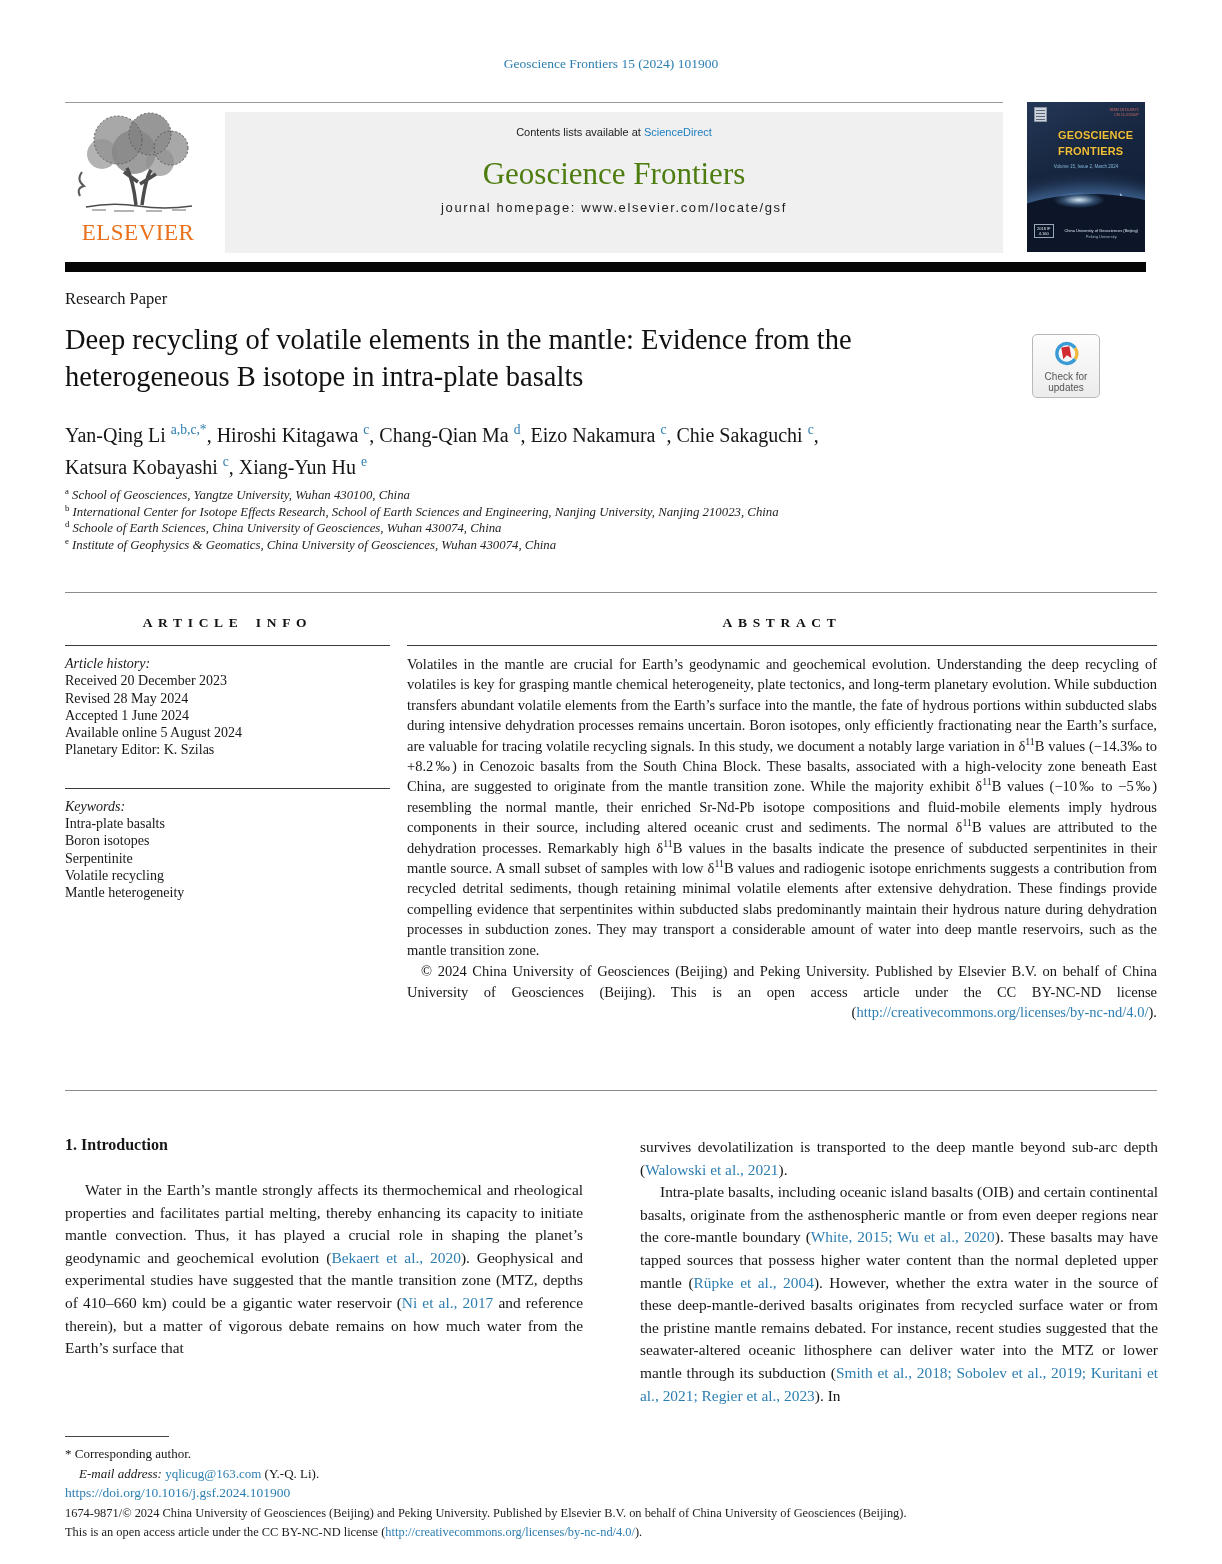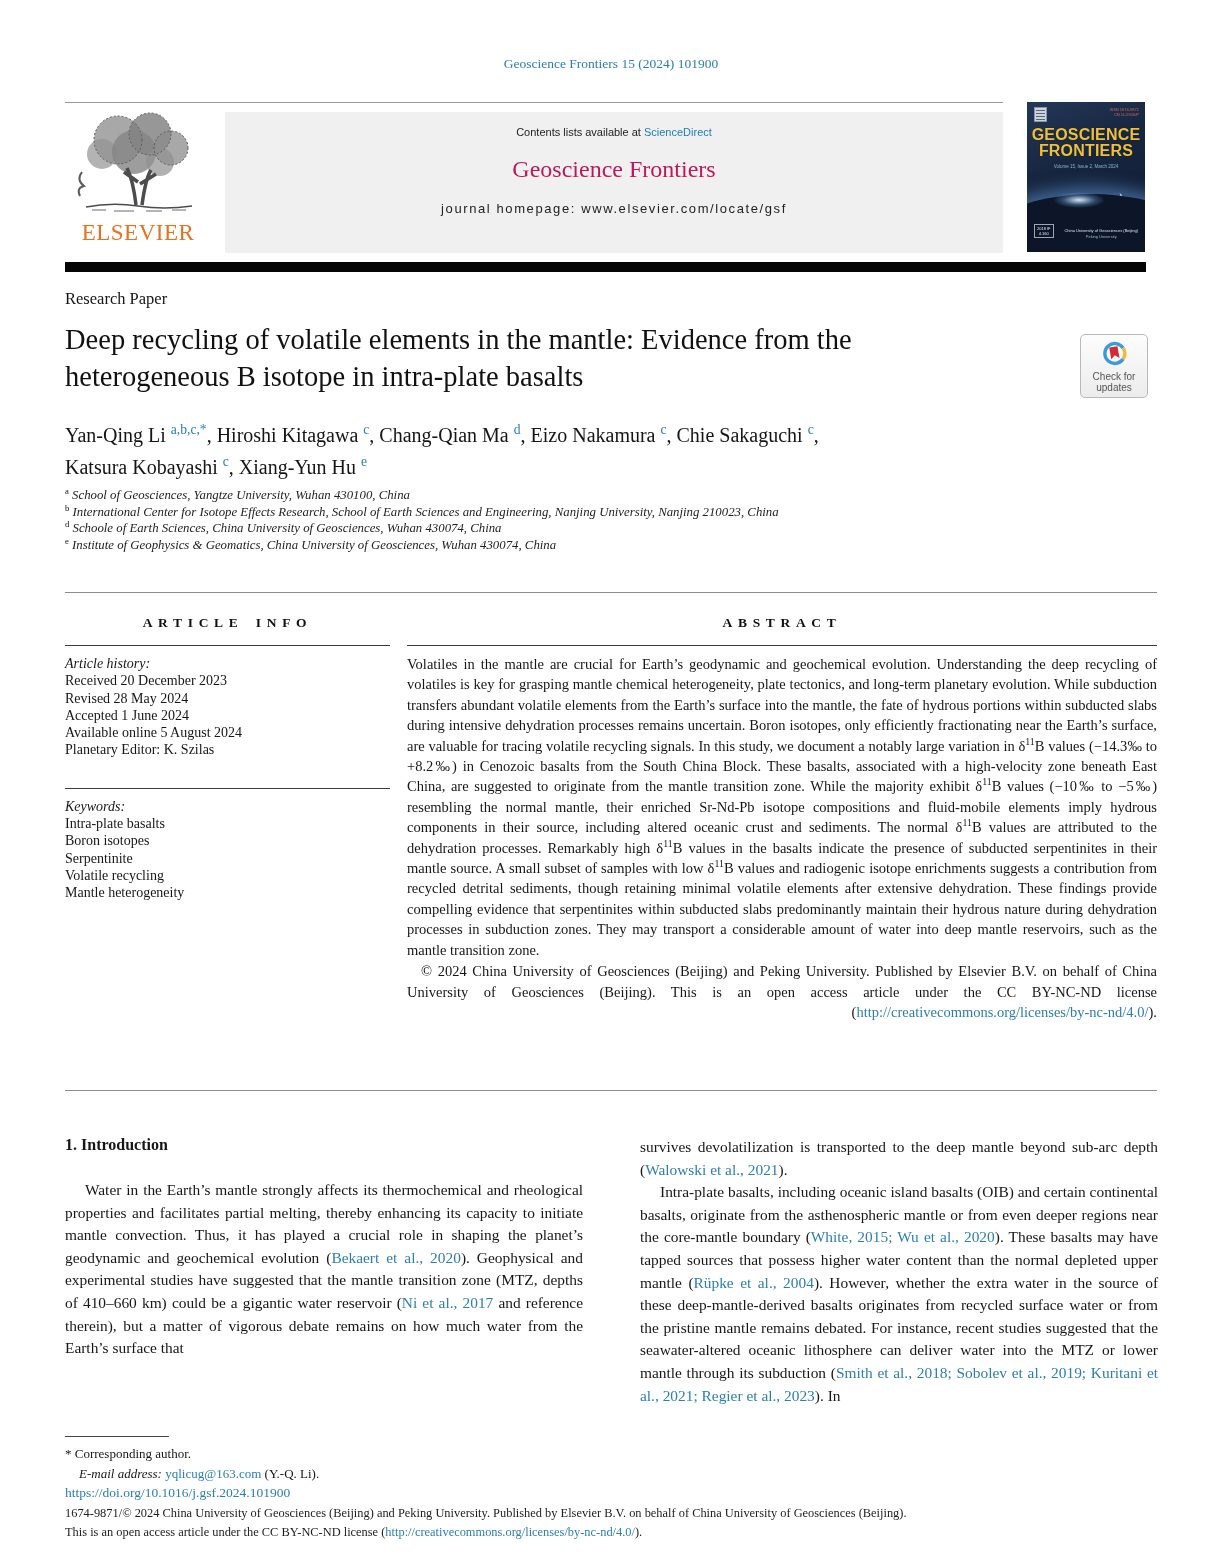--- a/index.html
+++ b/index.html
@@ -10,56 +10,56 @@
   sup{line-height:0;font-size:68%;}
   
   .citation{top:56px;left:0;width:100%;text-align:center;font-size:13.5px;color:#2d7eb0;}
   
   .rule-top{top:102px;left:65px;width:938px;border-top:1px solid #9a9a9a;}
   .elsevier{top:110px;left:63px;width:150px;height:146px;text-align:center;}
   .elsevier .wordmark{display:block;margin-top:2px;font-size:23px;letter-spacing:0.5px;color:#e9711c;}
   .headerbox{top:112px;left:225px;width:778px;height:141px;background:#f0f0f0;text-align:center;}
   .contents-line{margin-top:14px;font-family:"Liberation Sans","DejaVu Sans",sans-serif;font-size:11px;color:#222;}
   .sd-link{color:#1b7dc0;cursor:pointer;}
-  .journal-title{margin-top:18px;font-size:24px;color:#be185d;}
-  .homepage-line{margin-top:18px;font-family:"Liberation Sans","DejaVu Sans",sans-serif;
+  .journal-title{margin-top:18px;font-size:31px;color:#4d7c0f;}
+  .homepage-line{margin-top:8px;font-family:"Liberation Sans","DejaVu Sans",sans-serif;
                  font-size:13px;letter-spacing:1.6px;color:#222;}
   
   .cover{top:102px;left:1027px;width:118px;height:150px;background:linear-gradient(155deg,#233757 0%,#17263f 40%,#0e1b31 100%);
          overflow:hidden;cursor:pointer;}
   .cover-logo{position:absolute;top:5px;left:7px;width:13px;height:15px;background:#ccd3dc;
               box-shadow:inset 0 0 0 1px #8b95a3;}
   .cover-logo::after{content:"";position:absolute;left:2px;top:3px;right:2px;bottom:2px;
               background:repeating-linear-gradient(#5a6676 0 1px,transparent 1px 3px);}
   .cover-issn{position:absolute;top:5px;right:6px;text-align:right;font-family:"Liberation Sans",sans-serif;
               font-size:4px;line-height:5px;color:#cf6a5e;}
-  .cover-title{position:absolute;top:25px;left:0;width:100%;text-align:center;
+  .cover-title{position:absolute;top:25px;left:0;width:100%;
                font-family:"Liberation Sans","DejaVu Sans",sans-serif;font-weight:bold;
-               font-size:16px;line-height:16px;color:#f0c03c;letter-spacing:0.2px;
-               text-shadow:0 0 1px rgba(0,0,0,.6);}
+               font-size:11px;line-height:16px;color:#f0c03c;letter-spacing:0.2px;
+               text-shadow:0 0 1px rgba(0,0,0,.6);padding-left:31px;}
   .cover-issue{position:absolute;top:62px;left:0;width:100%;text-align:center;
                font-family:"Liberation Sans",sans-serif;font-size:4.5px;color:#84b6d8;}
   .cover-moon{position:absolute;top:86px;right:22px;width:10px;height:10px;}
   .cover-earth{position:absolute;bottom:-62px;left:-55px;width:240px;height:120px;border-radius:50%;
                background:#0c1628;box-shadow:0 -5px 16px 2px rgba(110,170,240,0.5);}
   .cover-glow{position:absolute;bottom:44px;left:26px;width:52px;height:16px;border-radius:50%;
               background:radial-gradient(closest-side,rgba(220,240,255,.95),rgba(120,180,240,.35) 60%,transparent);}
   .cover-if{position:absolute;bottom:14px;left:7px;border:1px solid #9aa7b8;padding:1px 2px;
             font-family:"Liberation Sans",sans-serif;font-size:4px;line-height:5px;color:#e8edf4;text-align:center;}
   .cover-pub{position:absolute;bottom:12px;right:7px;text-align:center;font-family:"Liberation Sans",sans-serif;
              font-size:4px;line-height:6px;}
   .cover-pub .l1{color:#d8e3f0;} .cover-pub .l2{color:#9fb4cc;}
   
   .blackbar{top:262px;left:65px;width:1081px;height:10px;background:#050505;}
   
   .rpaper{top:289px;left:65px;font-size:16.5px;}
   .title{top:321px;left:65px;width:915px;font-size:28.5px;line-height:37px;color:#111;}
   .badge{top:334px;left:1032px;width:66px;height:62px;border:1.5px solid #b9b9b9;border-radius:5px;
          background:linear-gradient(#fdfdfd,#ececec);display:flex;flex-direction:column;
-         align-items:center;justify-content:center;cursor:pointer;margin-left:48px;}
+         align-items:center;justify-content:center;cursor:pointer;}
   .badge .btxt{font-family:"Liberation Sans",sans-serif;font-size:10px;line-height:11px;color:#555;}
   .authors{top:419px;left:65px;width:1010px;font-size:20px;line-height:32px;color:#151515;}
   .authors sup{color:#2d7eb0;}
   .affils{top:487px;left:65px;width:1060px;font-size:12.8px;line-height:16.7px;font-style:italic;color:#222;}
   .affils sup{color:#111;font-style:normal;}
   
   .rule-mid{top:592px;left:65px;width:1092px;border-top:1px solid #8c8c8c;}
   .rule-low{top:1090px;left:65px;width:1092px;border-top:1px solid #8c8c8c;}
   
   .info-col{top:615px;left:65px;width:325px;}

